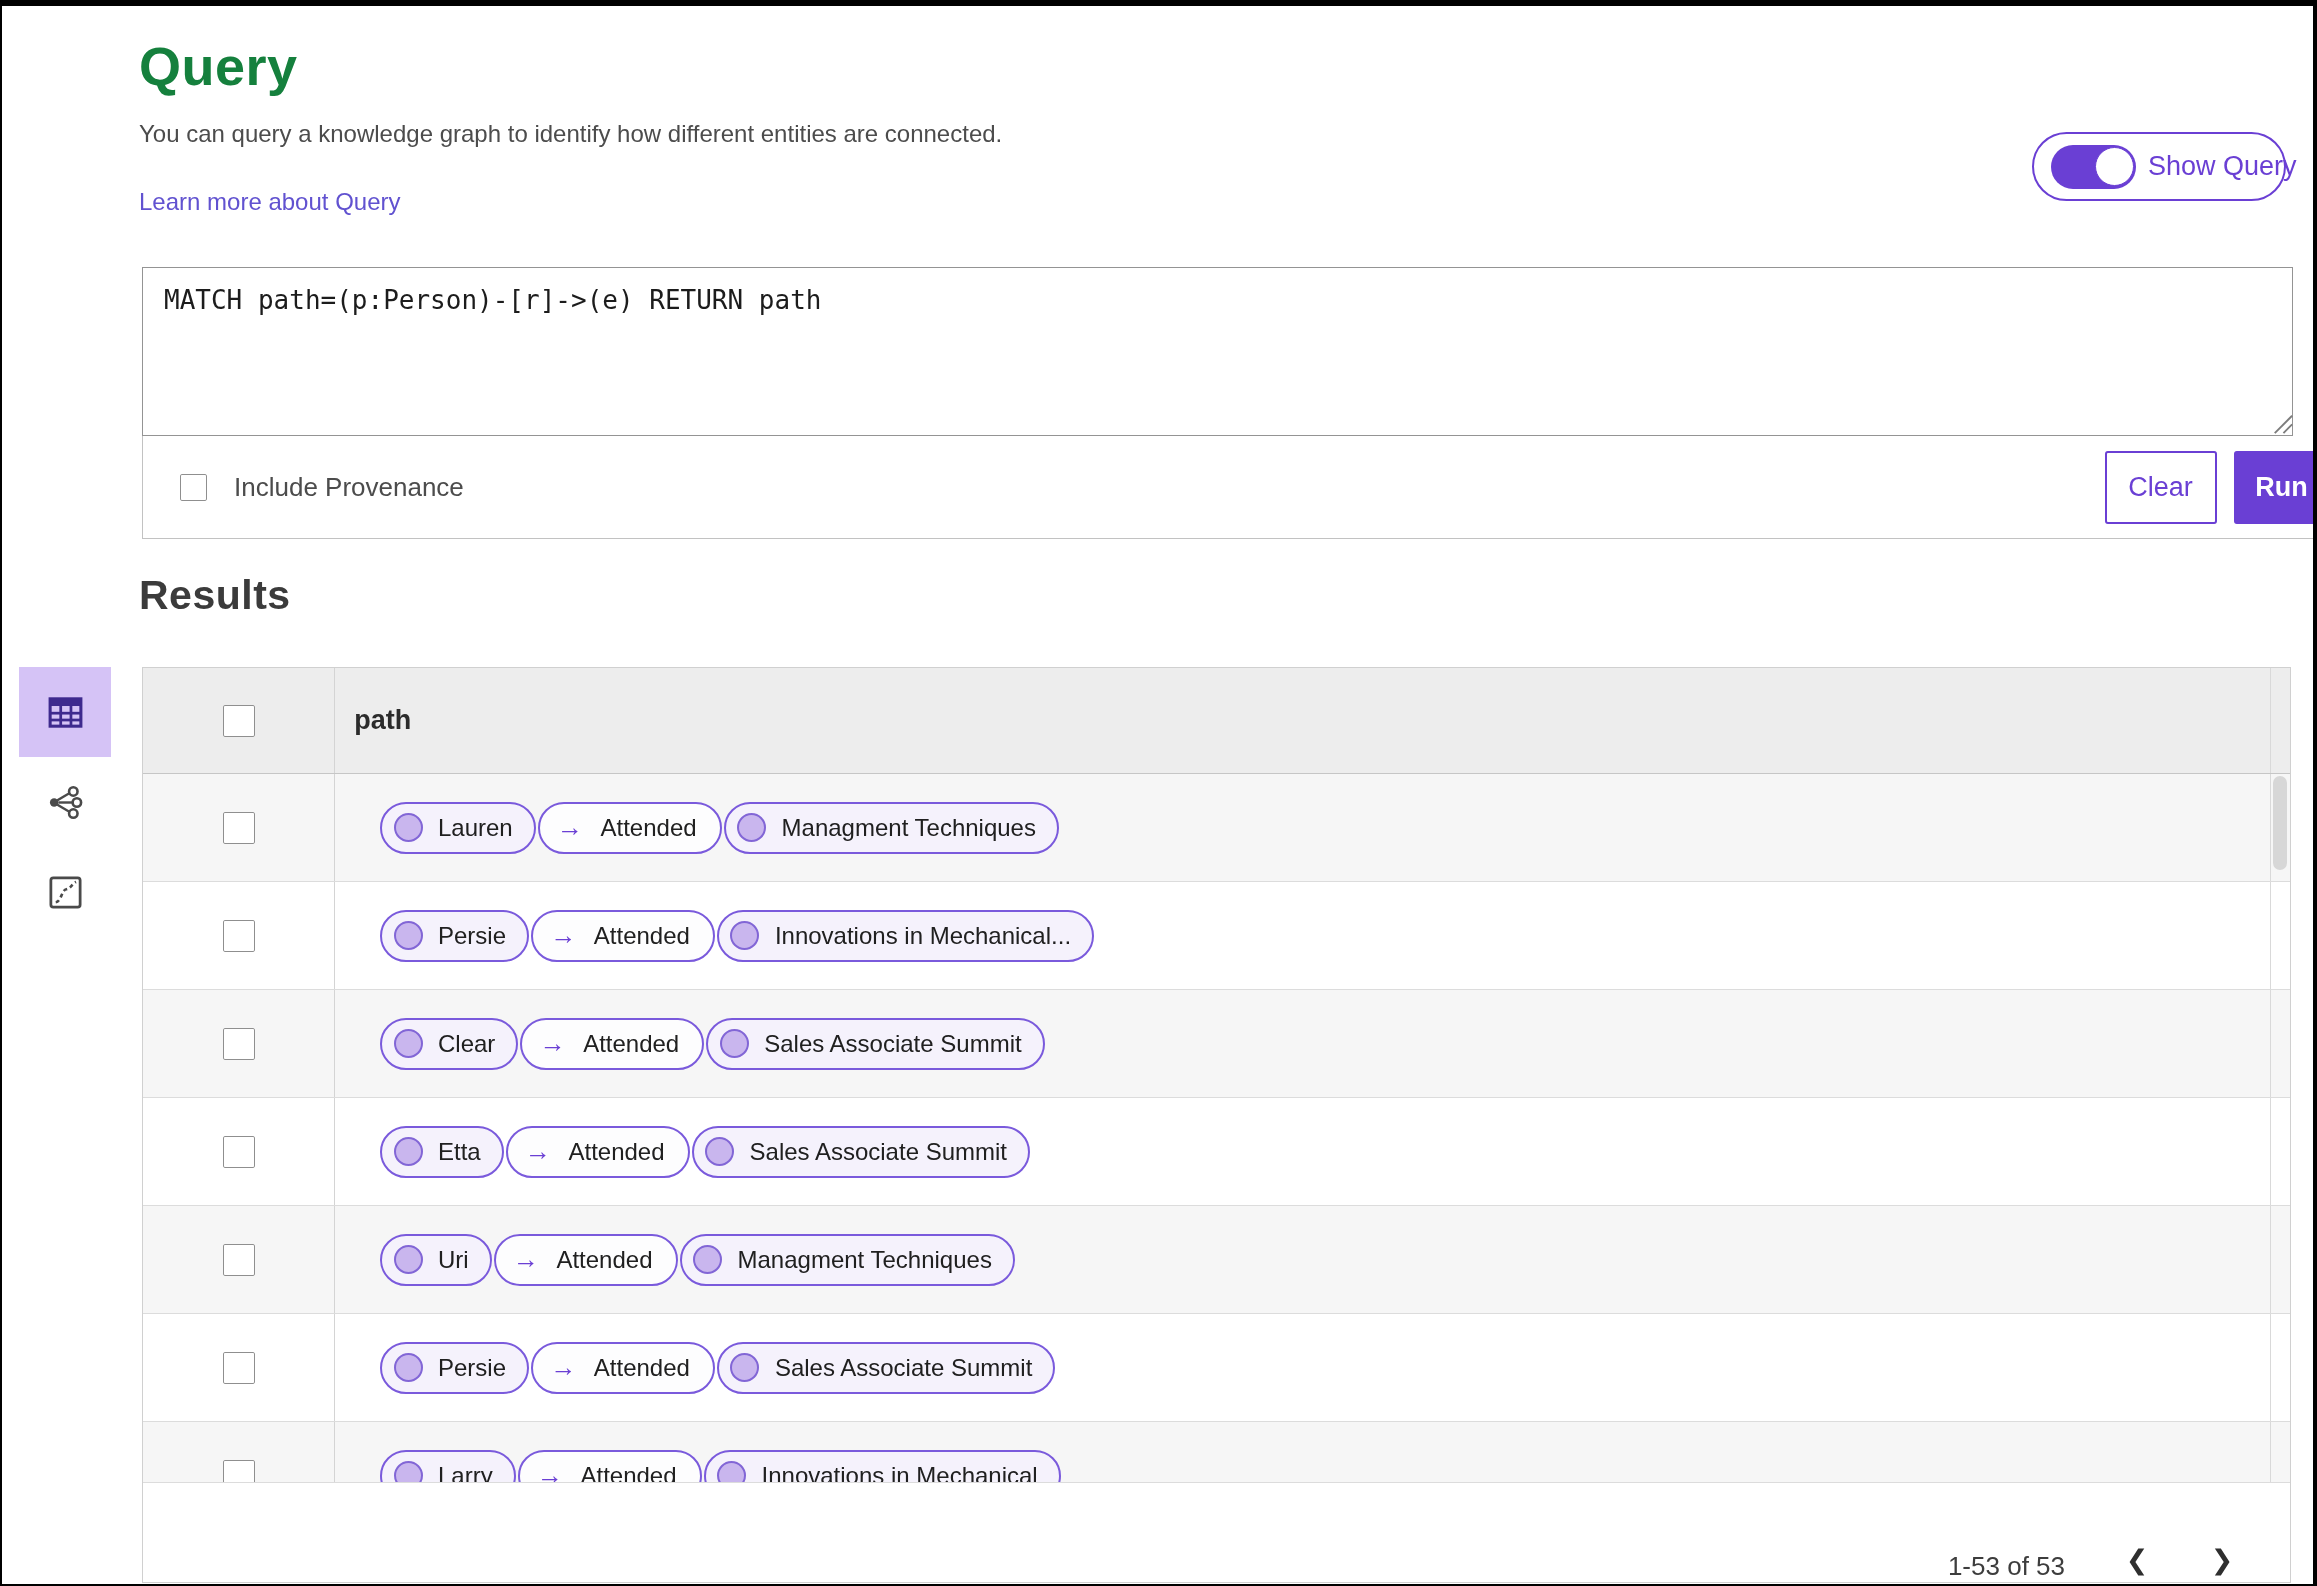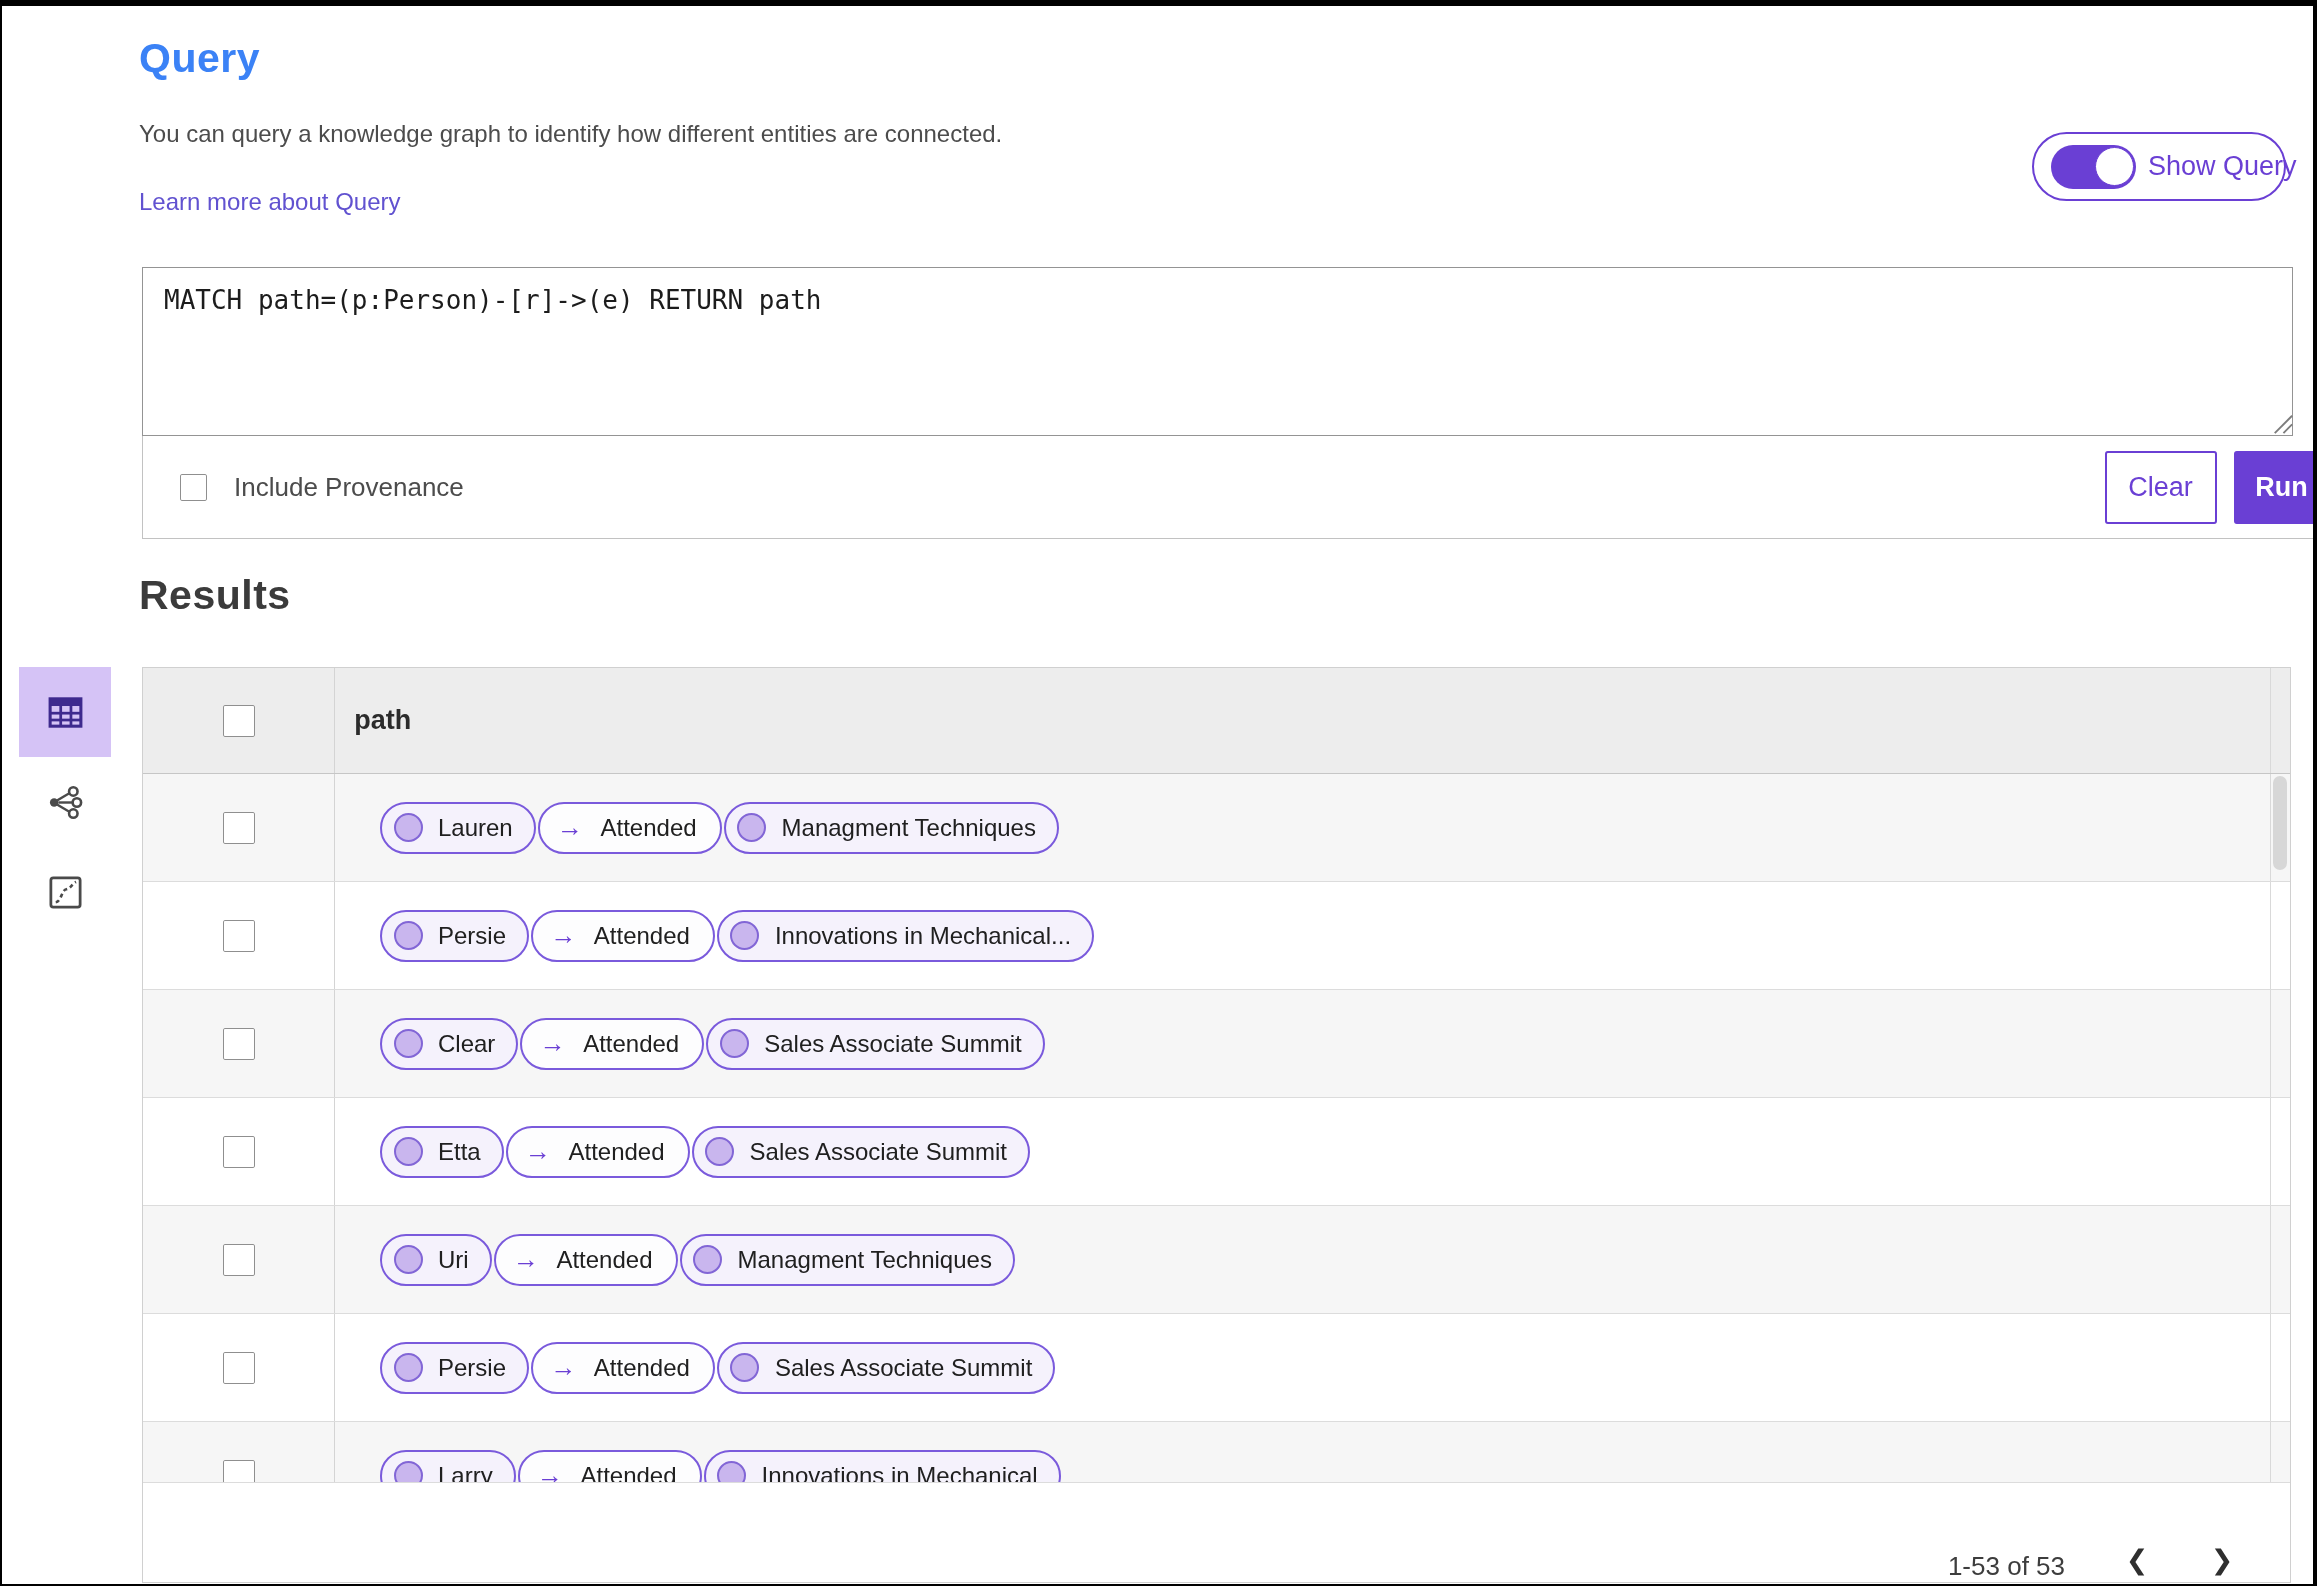--- a/index.html
+++ b/index.html
@@ -17,21 +17,21 @@
   body{font-family:"Liberation Sans",sans-serif;color:#4c4c4c;}
   .frame{
     position:relative;width:2317px;height:1586px;background:#fff;
     border-top:6.8px solid #000;border-right:4.8px solid #000;
     border-bottom:2.9px solid #000;border-left:2.9px solid #000;
     overflow:hidden;
   }
   .abs{position:absolute;}
 
   
-  .page-title{left:137px;top:29px;font-size:41px;font-weight:700;color:#3b82f6;letter-spacing:0.5px;}
+  .page-title{left:137px;top:29px;font-size:54px;font-weight:700;color:#15803d;letter-spacing:0.5px;}
   .page-desc{left:137px;top:114px;font-size:24px;color:#4c4c4c;}
   .learn-link{left:137px;top:182px;font-size:24px;color:var(--link);text-decoration:none;cursor:pointer;}
 
   .show-query-btn{
     left:2030px;top:126px;width:254px;height:69px;border:2.9px solid var(--accent);
     border-radius:35px;background:#fff;display:flex;align-items:center;padding-left:17.4px;cursor:pointer;
   }
   .toggle-track{width:85px;height:44px;background:var(--accent);border-radius:22px;position:relative;flex:0 0 auto;}
   .toggle-knob{position:absolute;right:2.9px;top:2.9px;width:39px;height:39px;border-radius:50%;background:#fff;border:1.9px solid var(--accent);}
   .show-query-label{margin-left:11.6px;font-size:27px;color:var(--accent);white-space:nowrap;}

